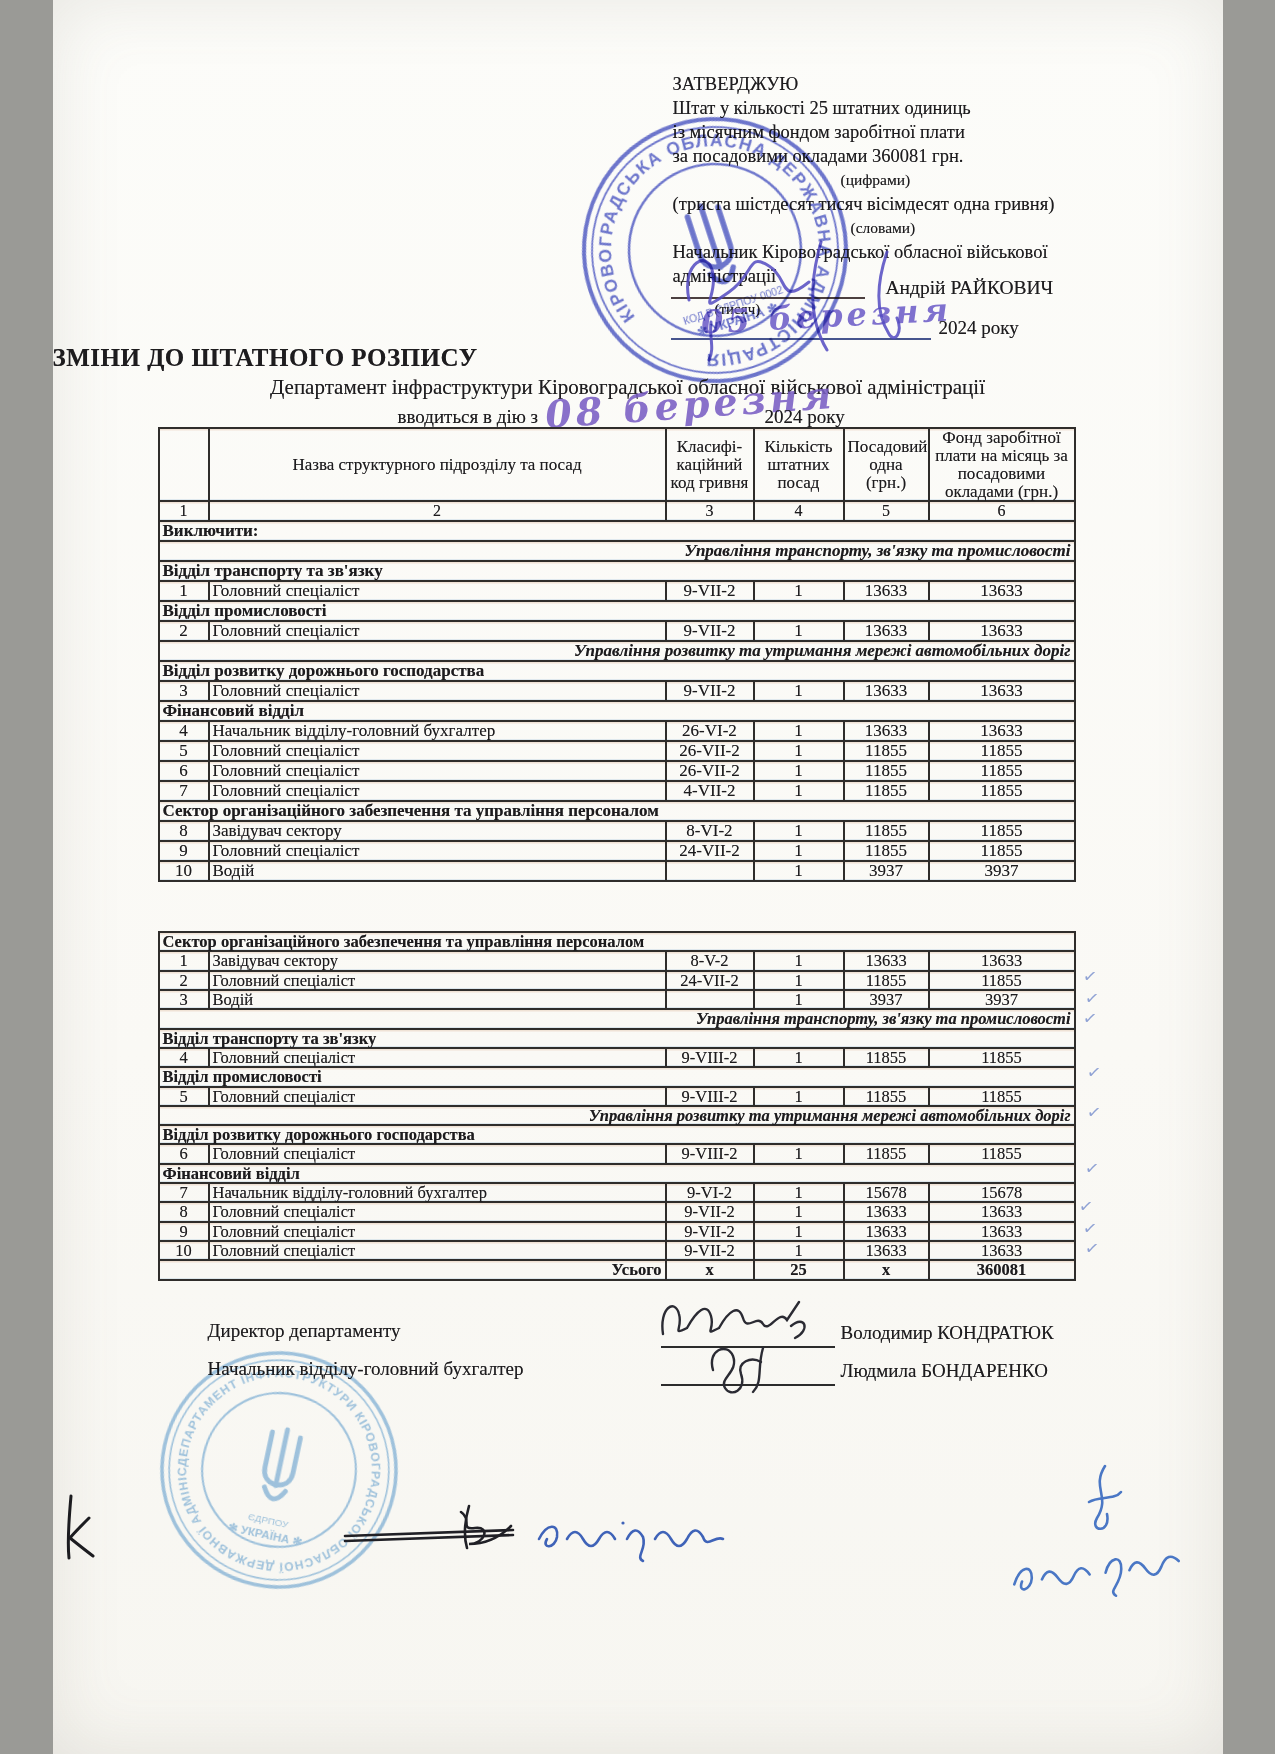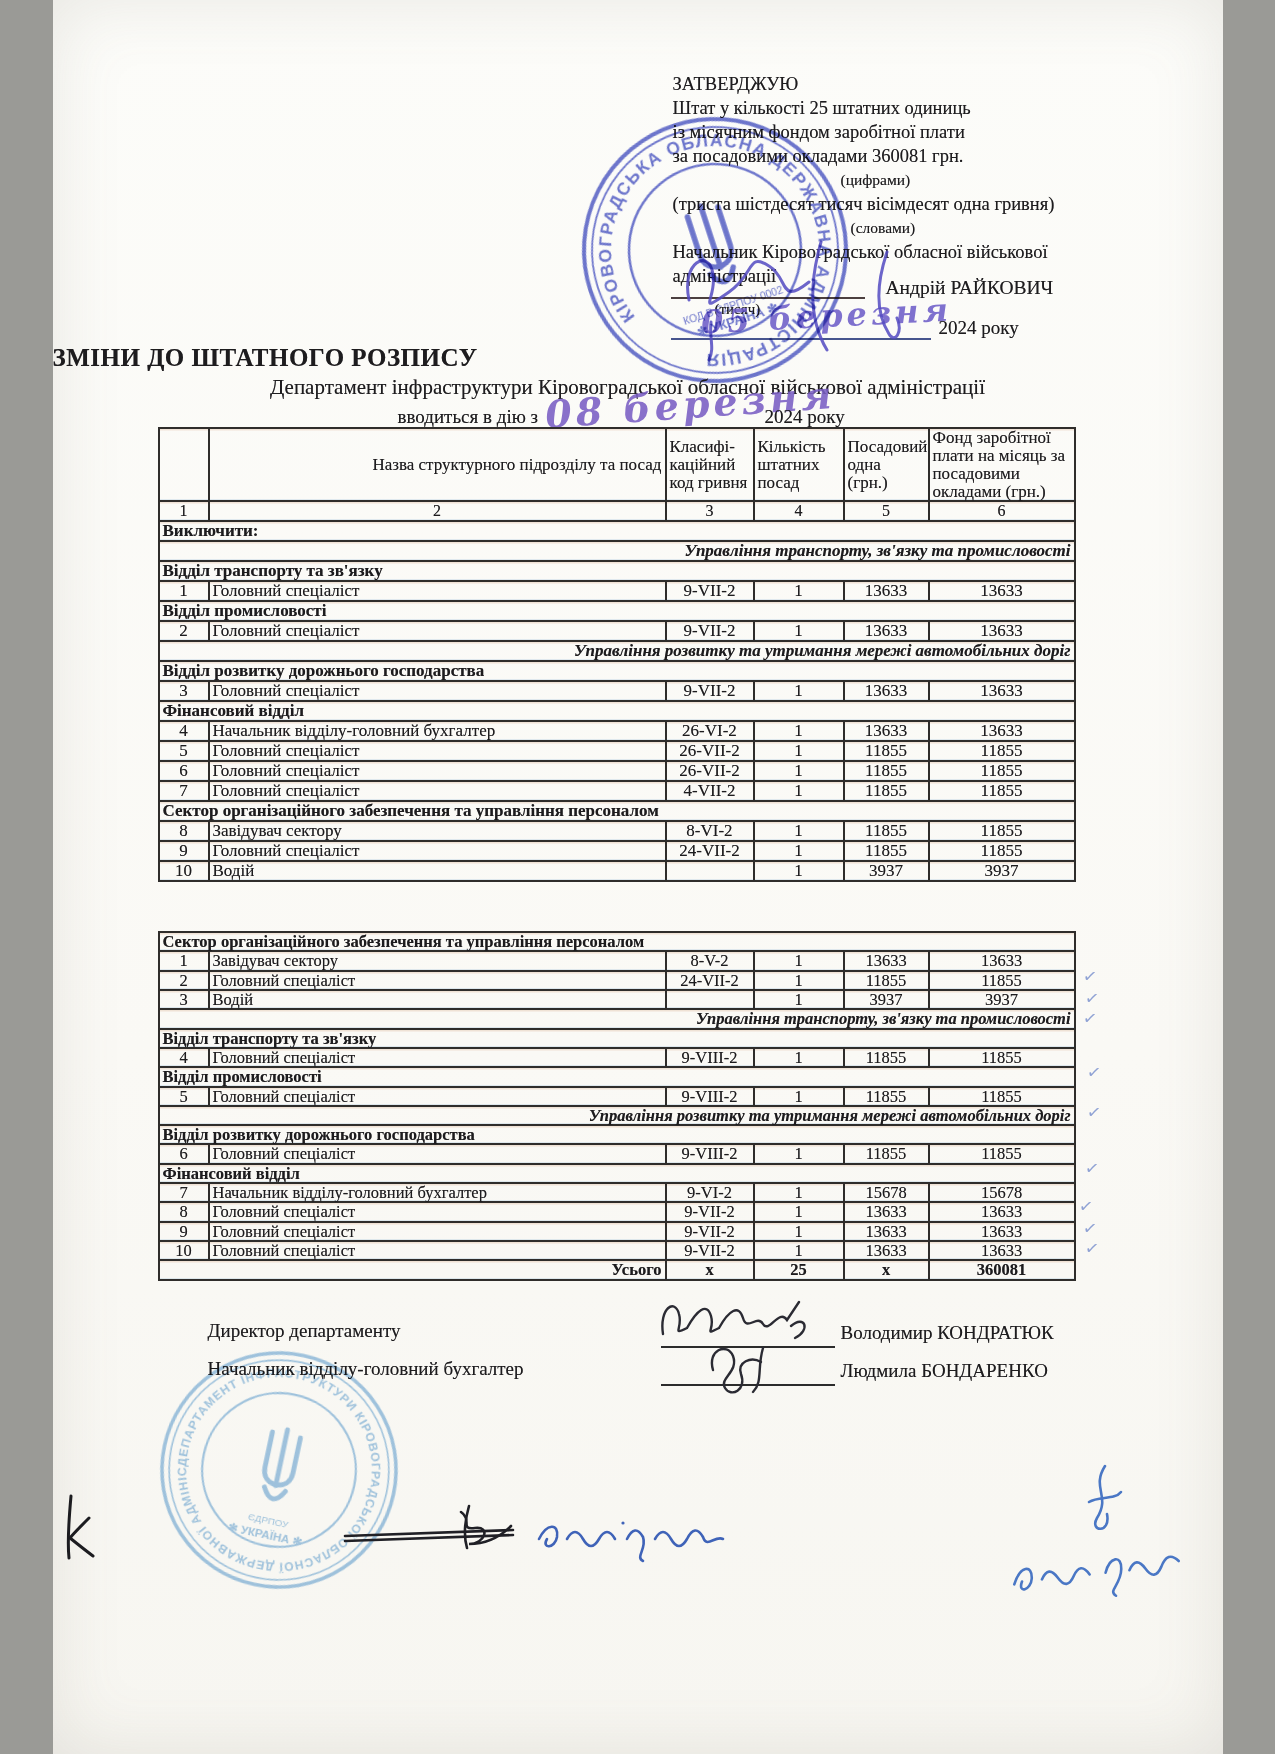--- a/index.html
+++ b/index.html
@@ -42,22 +42,22 @@
   
   .doc-table{position:absolute;border-collapse:collapse;table-layout:fixed;width:916px;background:transparent}
   .doc-table td{
     border:2px solid #2f2d2b;font-size:17px;height:20px;line-height:1.05;
     padding:0 3px;vertical-align:middle;
     box-shadow:inset 0 1.5px 0 rgba(186,108,48,.16), inset 0 -1px 0 rgba(60,130,186,.14);
   }
   #t1{left:105px;top:427px}
   #t2{left:105px;top:931px}
   #t2 td{height:16px;font-size:16.5px}
-  .hcell{height:90px;font-size:16.5px;line-height:1.28;}
-  .hc1{text-align:right;padding-left:6px}
+  .hcell{height:90px;font-size:16.5px;line-height:1.28;text-align:center}
+  .hc1{text-align:center;padding-left:6px}
   .nrow td{height:20px;text-align:center;font-size:16px}
   .c-num{text-align:center}
   .c-title{padding-left:5px}
   .c-mid{text-align:center}
   .c-fund{text-align:center}
   .c-note{font-weight:bold;padding-left:50px}
   .c-center{font-weight:bold;font-style:italic;text-align:right}
   .c-group{font-weight:bold;padding-left:4px}
   .r-total td{font-weight:bold}
   .c-total{text-align:right;padding-left:250px}

